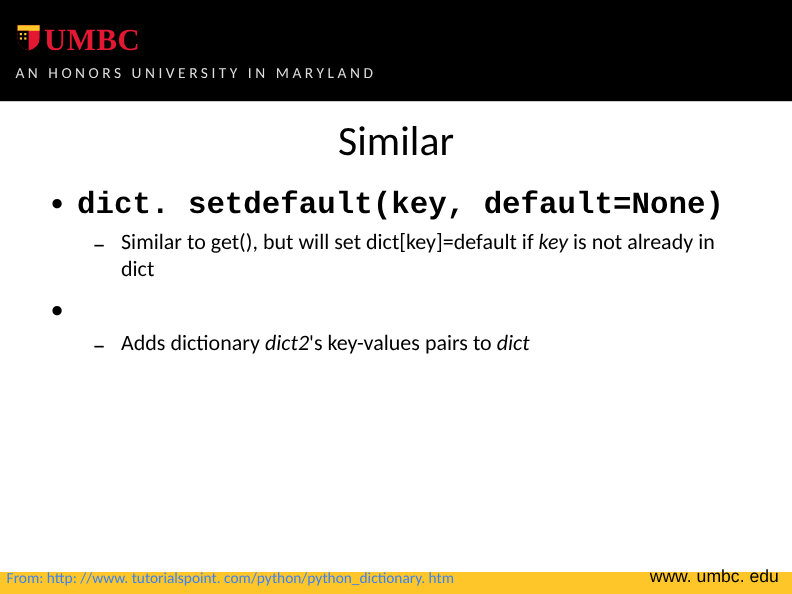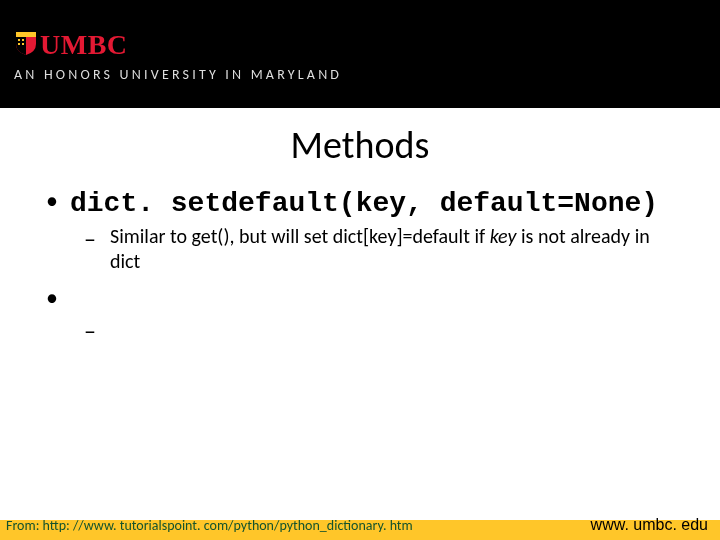--- a/index.html
+++ b/index.html
@@ -1,36 +1,36 @@
 <!DOCTYPE html>
 <html><head>
 <meta charset="utf-8">
 <style>
   * { margin: 0; padding: 0; box-sizing: border-box; }
   html, body { width: 720px; height: 540px; font-family: Calibri, Arial, sans-serif; background: #fff; color: #000; }
   .slide { width: 720px; height: 540px; position: relative; display: flex; flex-direction: column; }
-  .header-bar { background: #000; height: 108px; width: 100%; padding: 12px 14px 8px 14px; display: flex; flex-direction: column; justify-content: center; }
+  .header-bar { background: #000; height: 92px; width: 100%; padding: 12px 14px 8px 14px; display: flex; flex-direction: column; justify-content: center; }
   .logo { display: flex; align-items: center; gap: 2px; margin-bottom: 6px; }
   .logo-shield { display: inline-block; }
   .logo-text { font-family: Georgia, 'Times New Roman', serif; font-weight: 700; font-size: 28px; letter-spacing: 0.5px; color: #e31933; line-height: 1; }
   .tagline { font-size: 14px; letter-spacing: 3.2px; color: #ddd; font-weight: 400; text-transform: uppercase; }
   .title { text-align: center; font-size: 38px; font-weight: 400; margin-top: 14px; margin-bottom: 18px; color: #000; }
   .content { flex: 1; padding: 0 40px 0 44px; font-size: 24px; line-height: 1.28; }
   .b1 { list-style: none; margin-bottom: 6px; }
   .b1-row { display: flex; align-items: flex-start; }
   .bullet1 { width: 26px; flex-shrink: 0; text-align: left; padding-left: 2px; }
   .code { font-family: 'Lucida Console', 'Courier New', monospace; font-weight: 700; font-size: 28px; }
   .b2 { list-style: none; margin-left: 40px; margin-top: 2px; margin-bottom: 8px; }
   .b2-row { display: flex; align-items: flex-start; }
   .bullet2 { width: 26px; flex-shrink: 0; font-size: 24px; line-height: 1.28; }
   .b2-text { font-size: 20px; }
   .ital { font-style: italic; }
   .footer { position: absolute; bottom: 0; left: 0; right: 0; height: 26px; display: flex; align-items: center; justify-content: space-between; padding: 0 12px 4px 6px; }
   .footer-bar { position: absolute; left: 0; right: 0; bottom: 0; height: 20px; background: #ffc629; z-index: 0; }
-  .from { position: relative; z-index: 1; font-size: 14px; color: #14532d; font-family: Calibri, Arial, sans-serif; }
+  .from { position: relative; z-index: 1; font-size: 14px; color: #3b82f6; font-family: Calibri, Arial, sans-serif; }
   .site { position: relative; z-index: 1; font-size: 16px; color: #000; font-family: Arial, sans-serif; }
 </style>
 </head>
 <body>
 
 <div class="slide">
 
   <div class="header-bar">
     <div class="logo">
       <span class="logo-shield">
@@ -43,21 +43,21 @@
           <rect x="8" y="9" width="2" height="2" fill="#ffc629"></rect>
           <rect x="4" y="13" width="2" height="2" fill="#ffc629"></rect>
           <rect x="8" y="13" width="2" height="2" fill="#ffc629"></rect>
         </svg>
       </span>
       <span class="logo-text">UMBC</span>
     </div>
     <div class="tagline">AN HONORS UNIVERSITY IN MARYLAND</div>
   </div>
 
-  <div class="title">Methods</div>
+  <div class="title">Similar</div>
 
   <div class="content">
 
     <div class="b1">
       <div class="b1-row">
         <span class="bullet1">•</span>
         <span class="code">dict. setdefault(key, default=None)</span>
       </div>
       <div class="b2">
         <div class="b2-row">
@@ -67,20 +67,21 @@
       </div>
     </div>
 
     <div class="b1">
       <div class="b1-row">
         <span class="bullet1">•</span>
       </div>
       <div class="b2">
         <div class="b2-row">
           <span class="bullet2">–</span>
+          <span class="b2-text"><span>Adds dictionary </span><span class="ital">dict2</span><span>'s key-values pairs to </span><span class="ital">dict</span></span>
         </div>
       </div>
     </div>
 
   </div>
 
   <div class="footer-bar"></div>
   <div class="footer">
     <span class="from">From: http: //www. tutorialspoint. com/python/python_dictionary. htm</span>
     <span class="site">www. umbc. edu</span>

